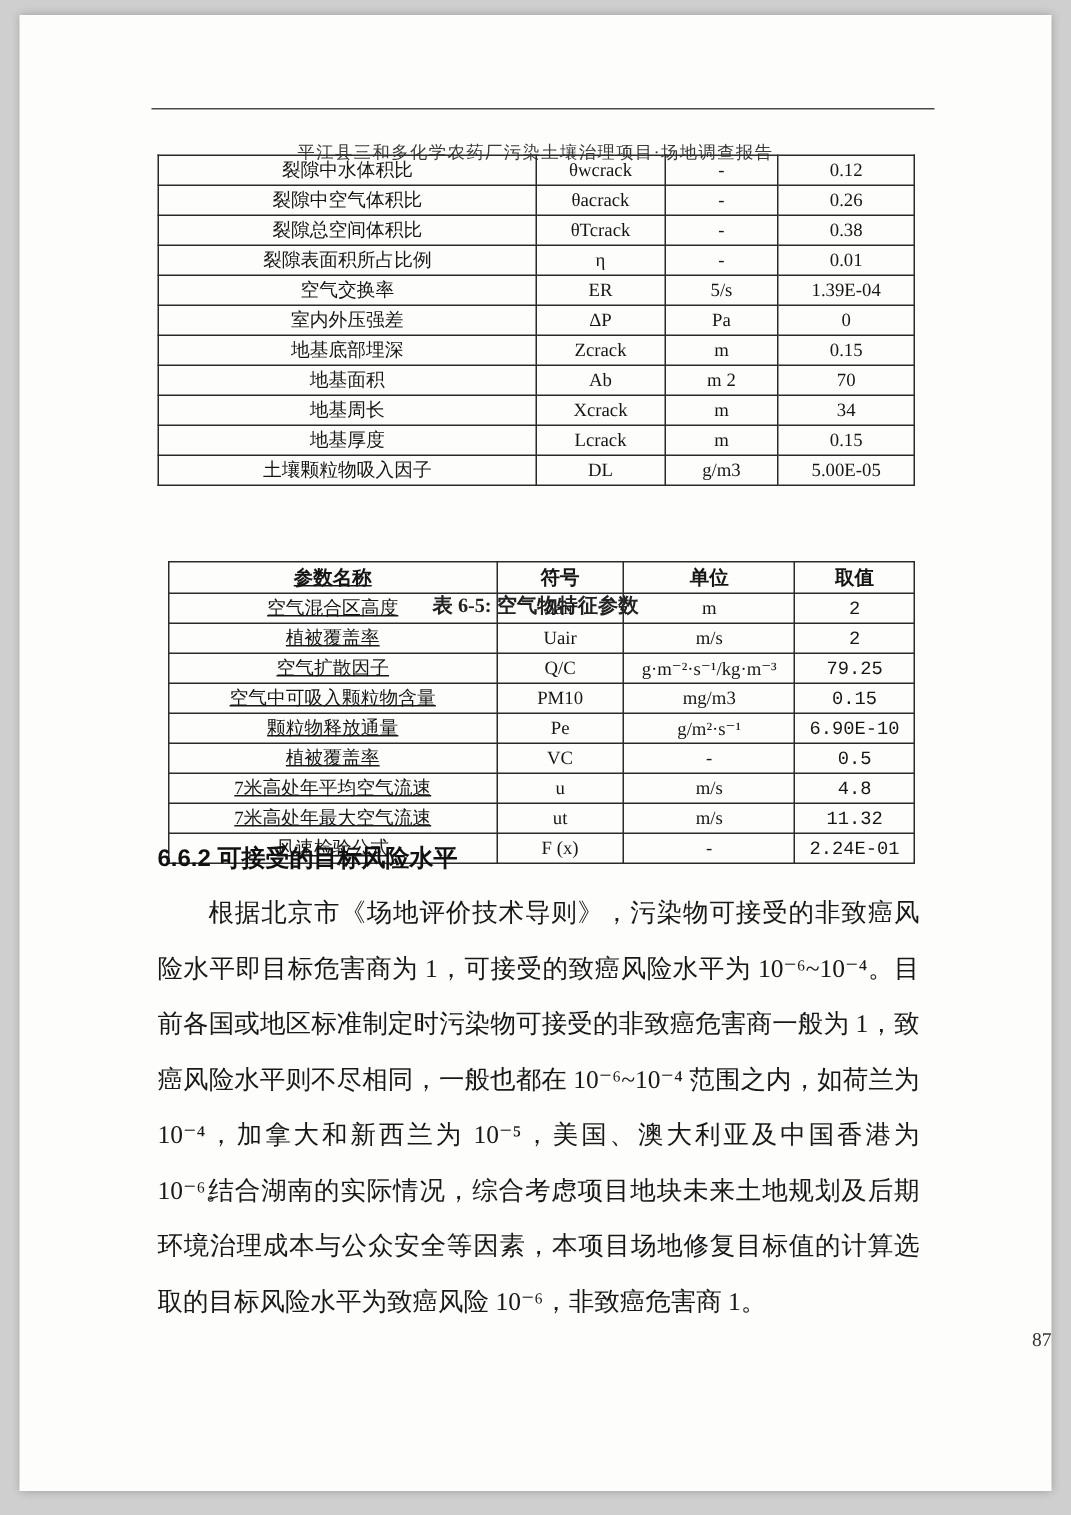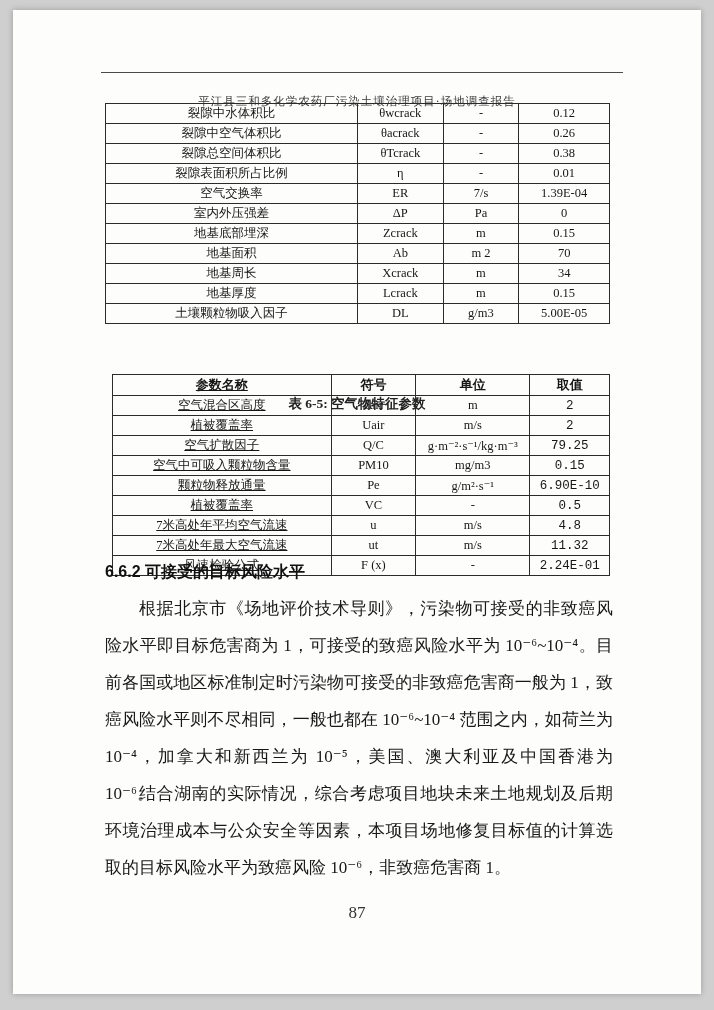--- a/index.html
+++ b/index.html
@@ -81,23 +81,23 @@
     position:absolute; left:92px; width:508px;
     font-size:17px; line-height:37px;
     text-align:justify;
     text-indent:2em;
     color:#181818;
   }
   .para1 { top:580px; }
   .para2 { top:765px; }
 
   .page-number {
-    position:absolute; top:893px; left:0; right:0;
-    text-align:center;
-    font-size:17px; color:#333;
+    position:absolute; top:875px; left:0; right:0;
+    text-align:right;
+    font-size:13px; color:#333;
   }
 </style>
 </head>
 <body>
 
 <div class="page">
   <div class="content">
 
     <div class="doc-header">平江县三和多化学农药厂污染土壤治理项目·场地调查报告</div>
     <div class="doc-header-rule"></div>
@@ -124,21 +124,21 @@
           </tr>
           <tr>
             <td>裂隙表面积所占比例</td>
             <td>η</td>
             <td>-</td>
             <td>0.01</td>
           </tr>
           <tr>
             <td>空气交换率</td>
             <td>ER</td>
-            <td>7/s</td>
+            <td>5/s</td>
             <td>1.39E-04</td>
           </tr>
           <tr>
             <td>室内外压强差</td>
             <td>ΔP</td>
             <td>Pa</td>
             <td>0</td>
           </tr>
           <tr>
             <td>地基底部埋深</td>

